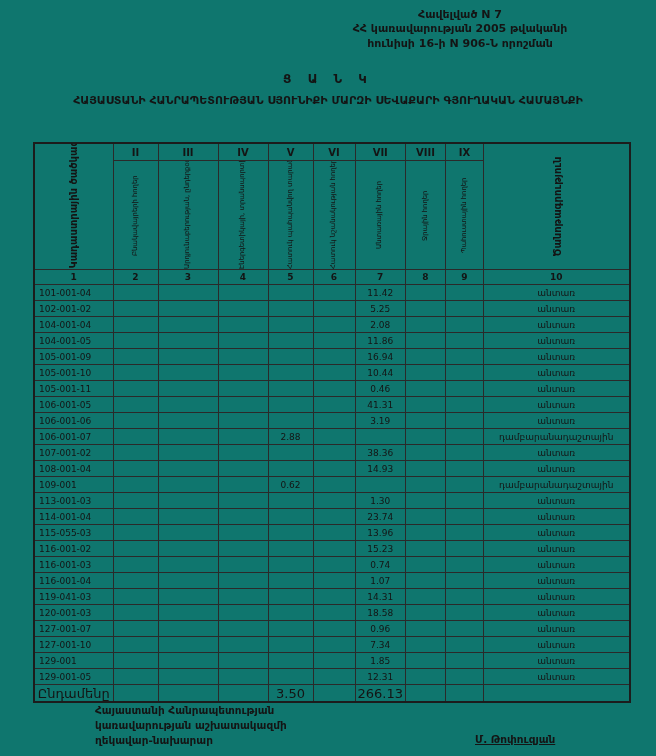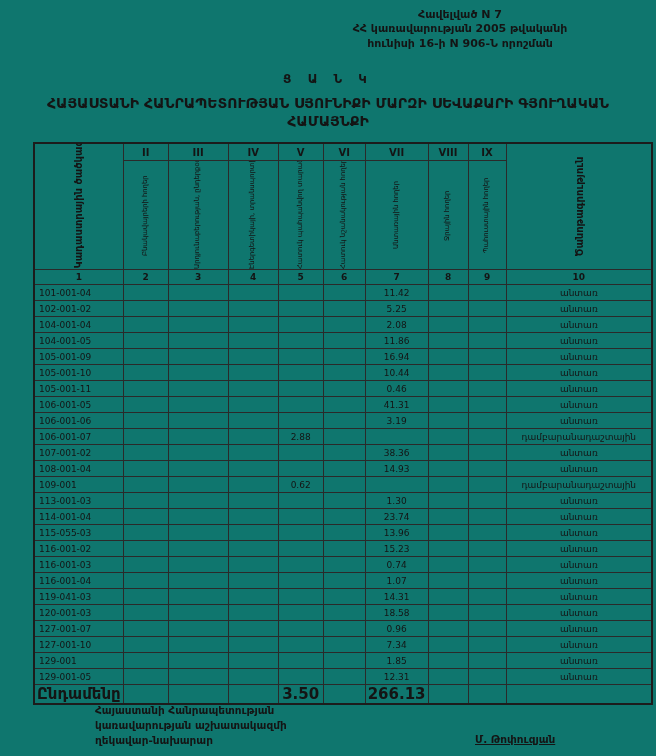--- a/index.html
+++ b/index.html
@@ -9,21 +9,21 @@
     margin:0 auto;
   }
   
   .appendix{
     position:absolute;top:8px;left:290px;width:340px;
     text-align:center;font-size:11px;font-weight:bold;line-height:1.3;
   }
   
   .title-block{position:absolute;top:52px;left:20px;width:616px;text-align:center;margin-top:20px;}
   .title-main{font-size:12px;font-weight:bold;letter-spacing:6px;margin-bottom:8px;}
-  .title-line{font-size:14px;font-weight:bold;line-height:1.32;}
+  .title-line{font-size:11px;font-weight:bold;line-height:1.32;}
   
   table.doc{
     position:absolute;top:142px;left:33px;border-collapse:collapse;
     table-layout:fixed;font-size:9px;
   }
   table.doc td{
     border:1px solid #2a2a2a;padding:0 2px;vertical-align:middle;
     text-align:center;overflow:hidden;white-space:nowrap;
   }
   table.doc{border:2px solid #1c1c1c;}
@@ -32,21 +32,21 @@
   .num-row td{height:14px;font-weight:bold;font-size:9px;}
   .vert{
     writing-mode:vertical-rl;transform:rotate(180deg);
     font-size:6.8px;line-height:1.15;white-space:normal;
     text-align:center;padding:2px 1px;letter-spacing:0;
   }
   td.vert{vertical-align:middle;}
   .data-row td{height:15px;font-size:9px;}
   .code-cell{text-align:left !important;padding-left:4px !important;margin-left:32px;}
   .note-cell{font-size:8px;}
-  .total-row td{height:16px;font-weight:bold;font-size:15px;}
+  .total-row td{height:16px;font-weight:normal;font-size:13px;}
   .total-label{text-align:center !important;}
   
   .footer{position:absolute;top:703px;left:0;width:656px;font-size:10.5px;font-weight:bold;}
   .footer-left{position:absolute;left:68px;top:0;line-height:1.45;margin-left:27px;}
   .footer-sign{position:absolute;left:475px;top:30px;text-decoration:underline;}
 </style>
 </head>
 <body>
 
 <div class="page">

